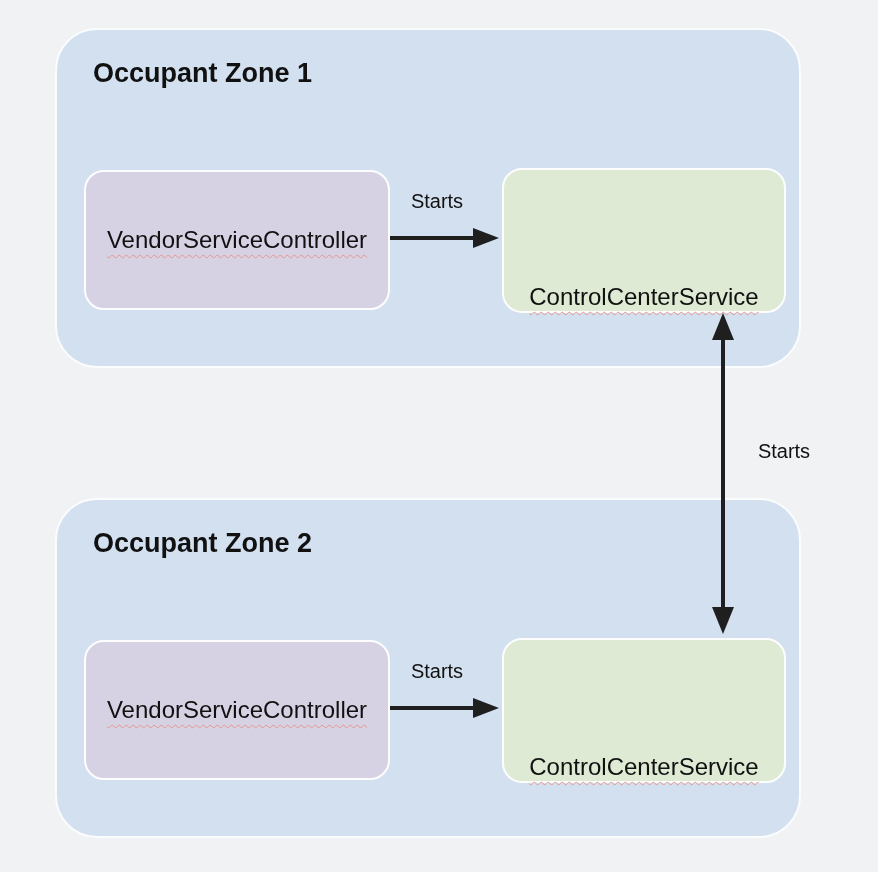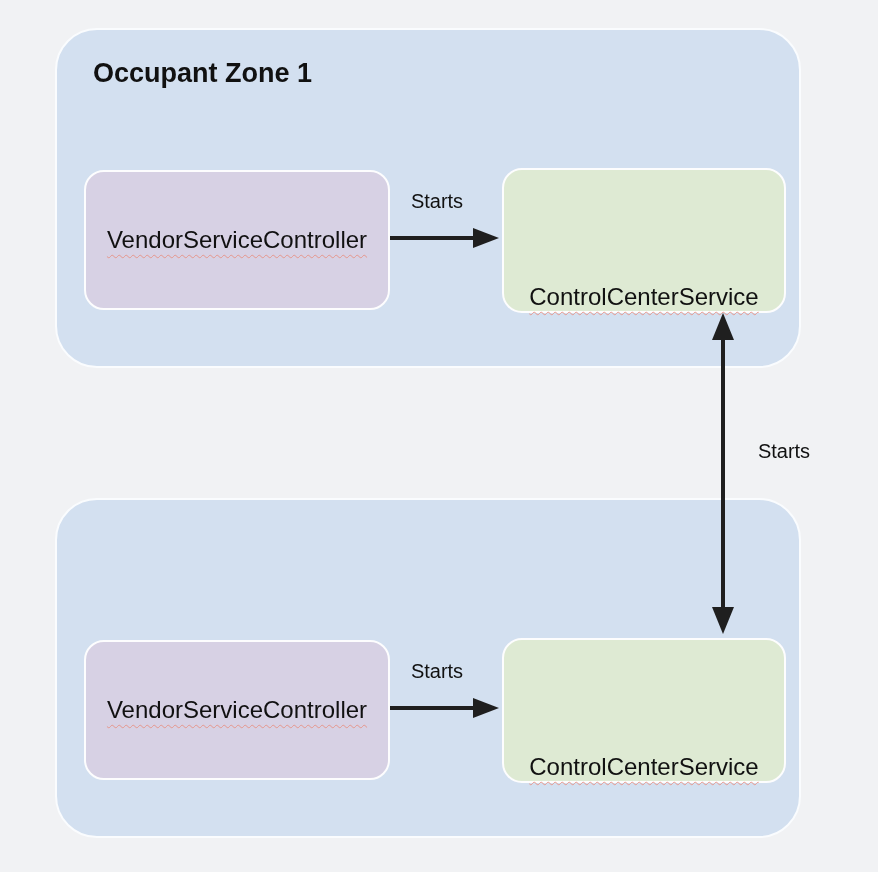--- a/index.html
+++ b/index.html
@@ -103,20 +103,21 @@
     <h2 class="zone-title">Occupant Zone 1</h2>
     <div class="node node-vendor">
       <span class="node-label">VendorServiceController</span>
     </div>
     <div class="node node-control">
       <span class="node-label">ControlCenterService</span>
     </div>
   </section>
 
   <section class="zone zone-2">
+    <h2 class="zone-title">Occupant Zone 2</h2>
     <div class="node node-vendor">
       <span class="node-label">VendorServiceController</span>
     </div>
     <div class="node node-control">
       <span class="node-label">ControlCenterService</span>
     </div>
   </section>
 
   <svg class="arrows" viewBox="0 0 878 872" xmlns="http://www.w3.org/2000/svg" aria-hidden="true">
     <g>

